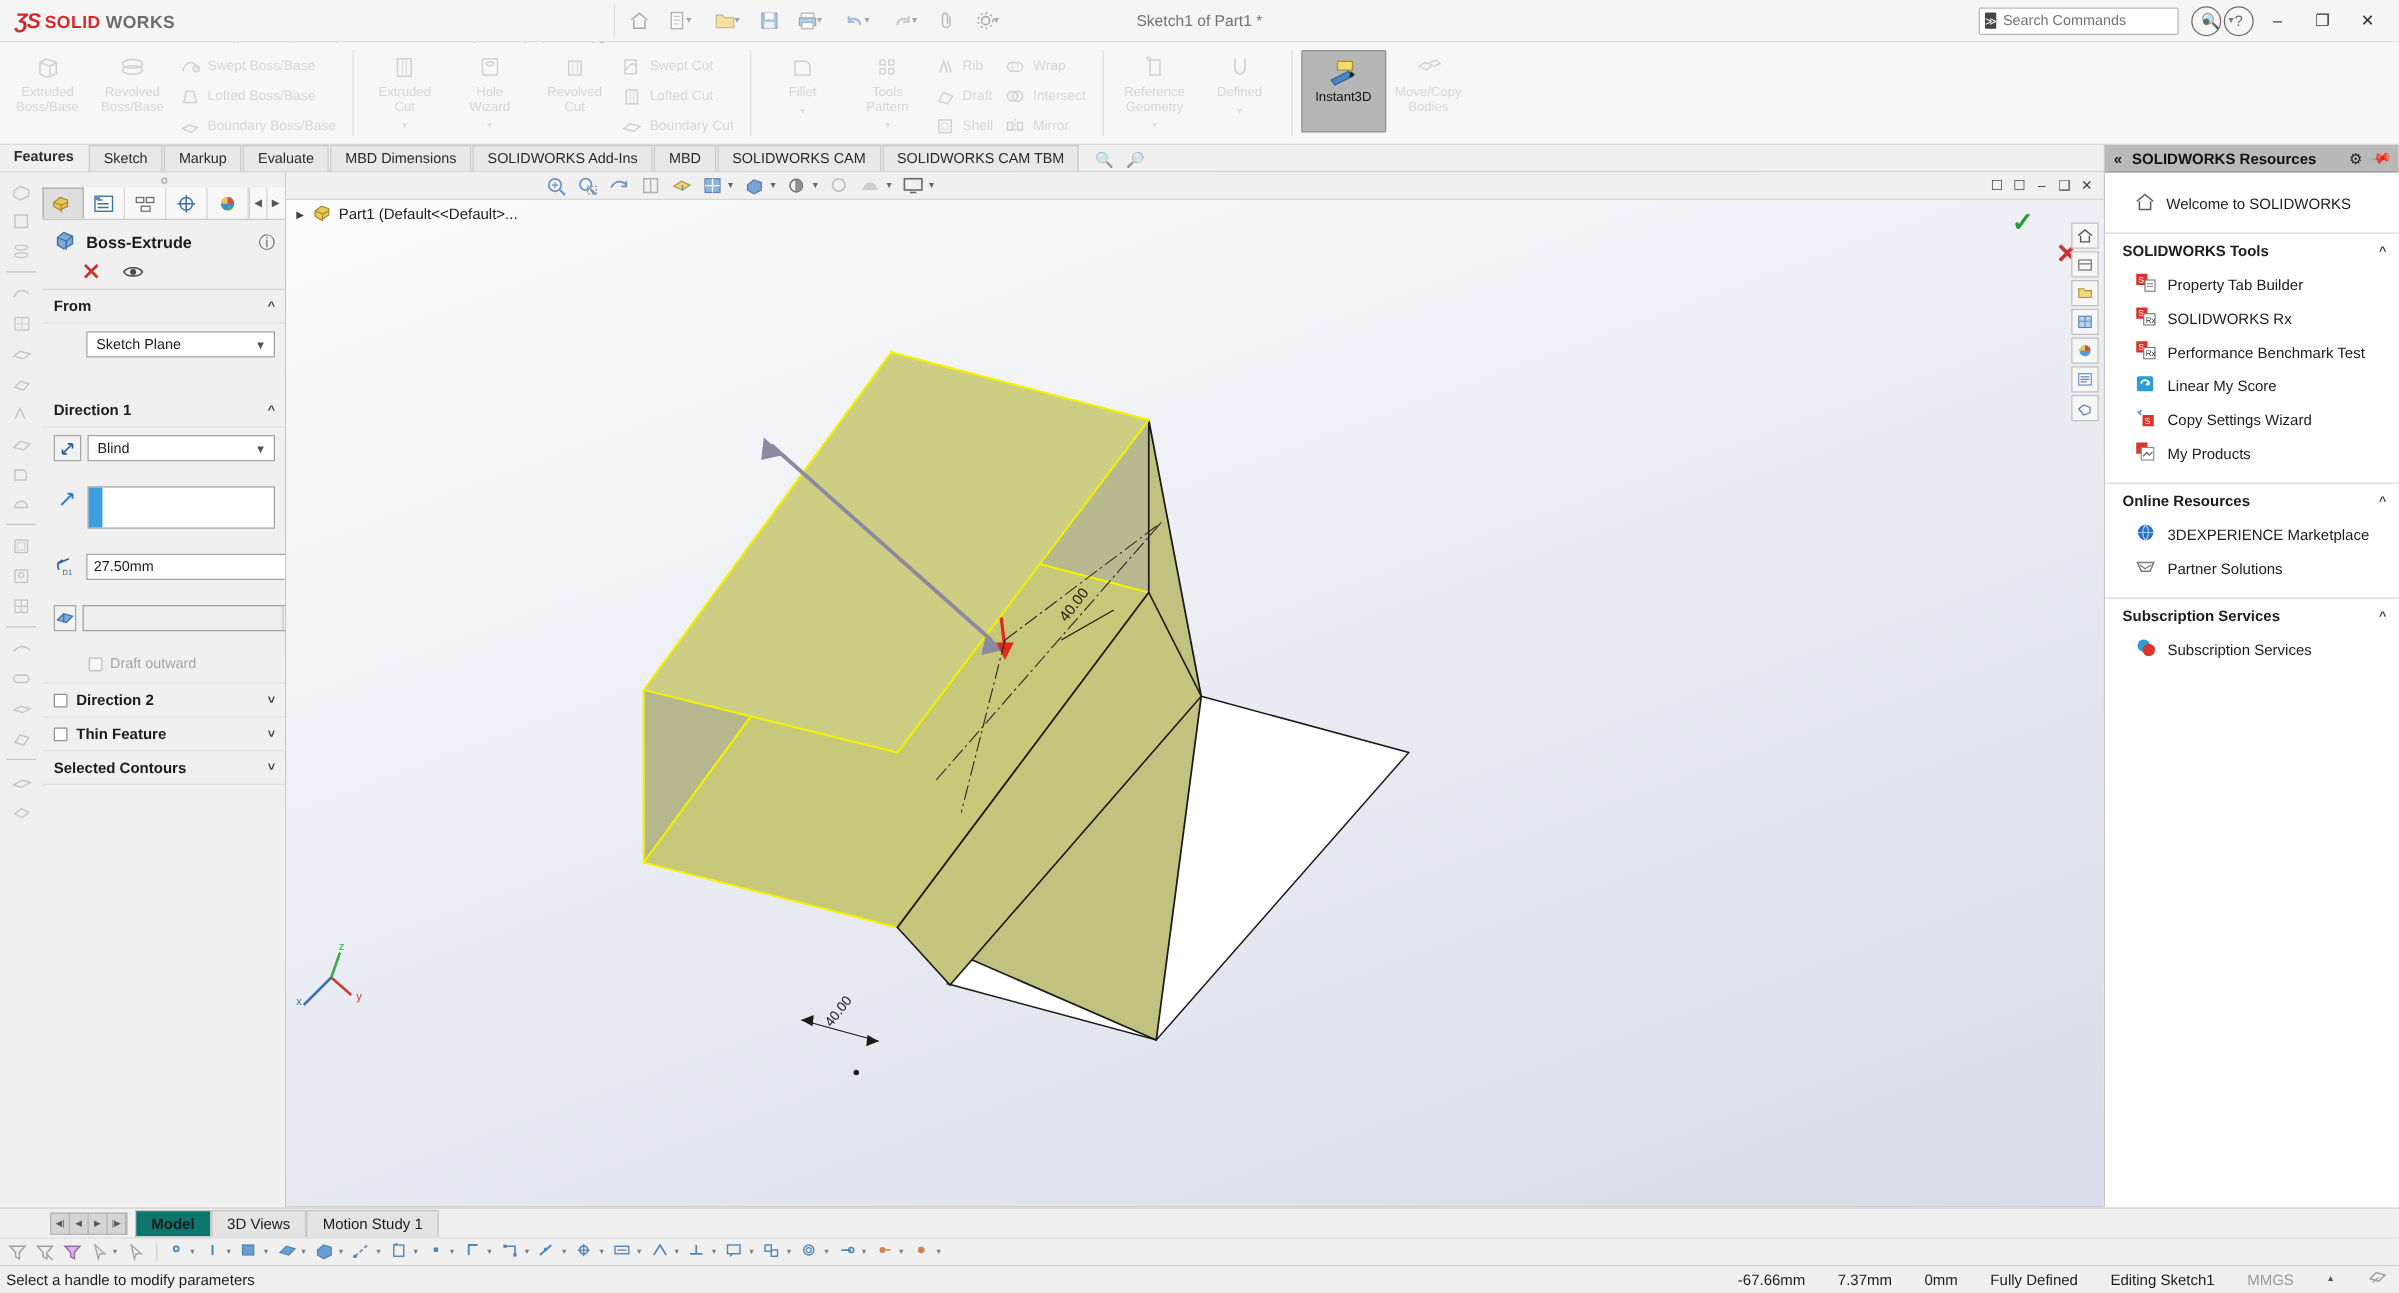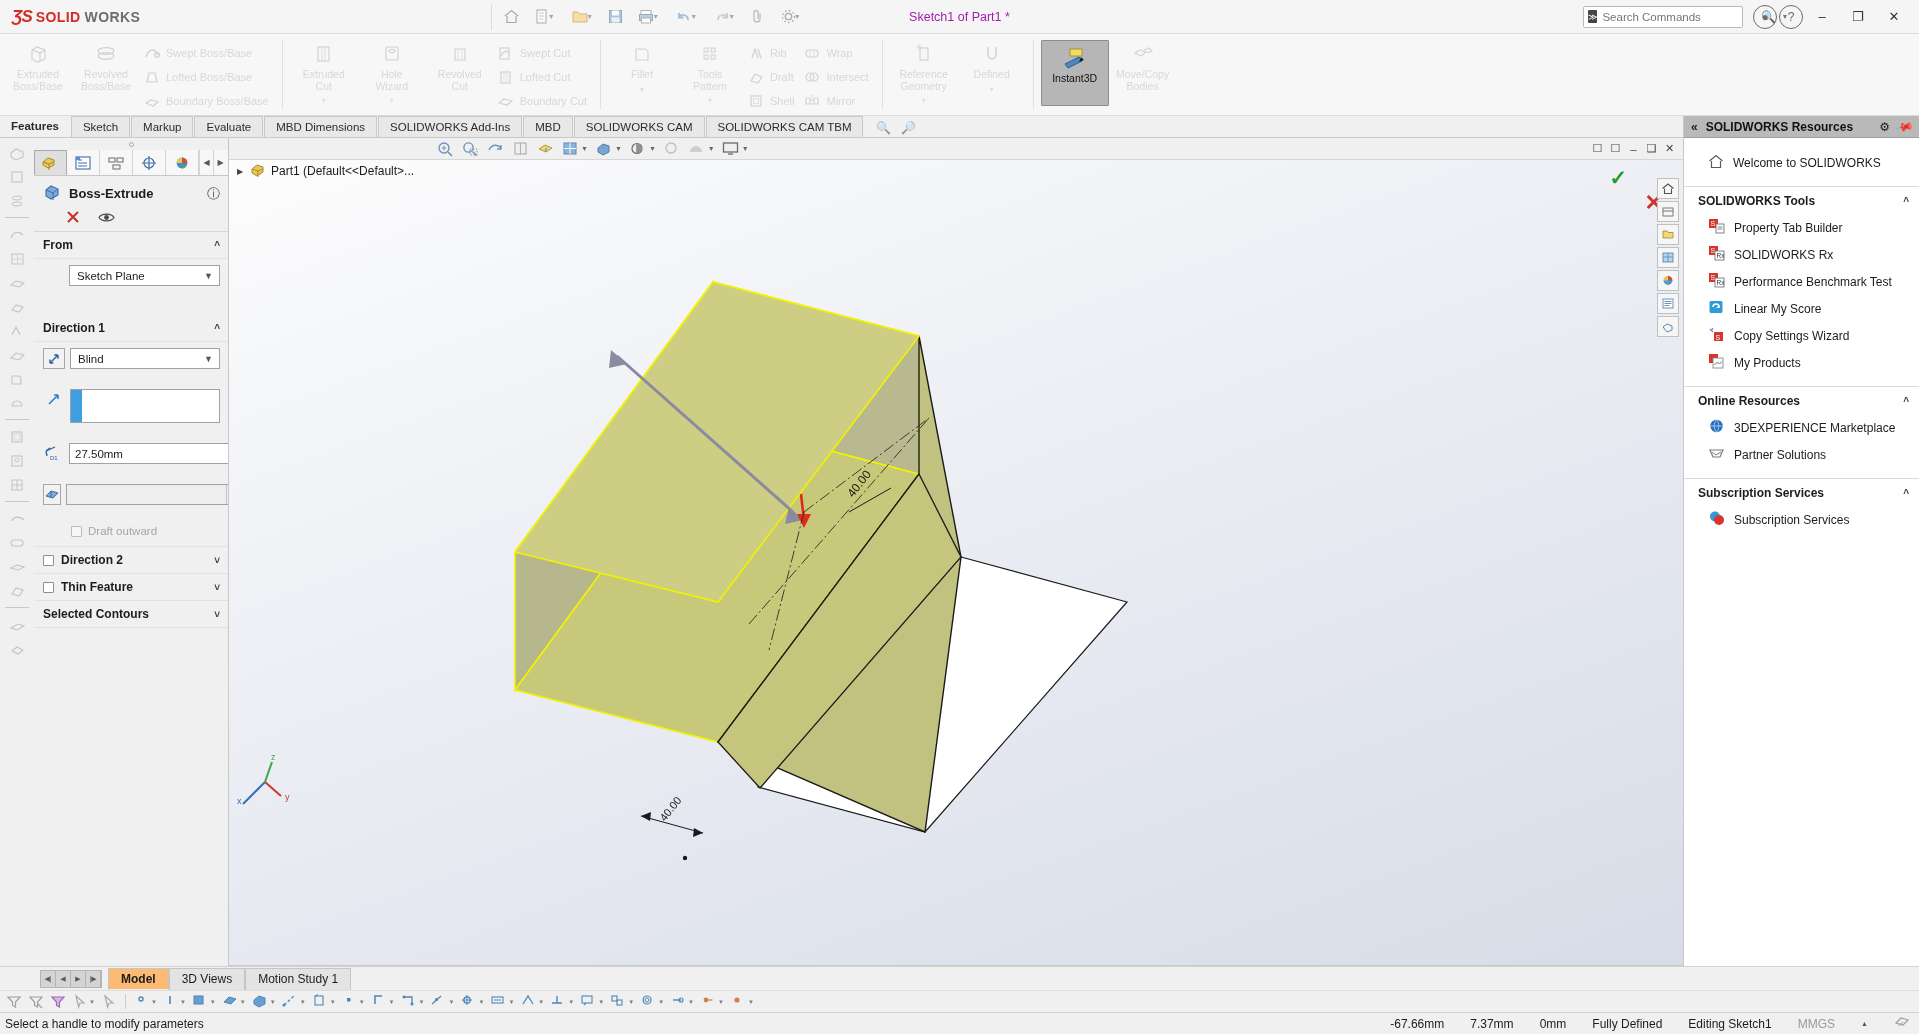--- a/index.html
+++ b/index.html
@@ -23,21 +23,21 @@
   .sw-logo .works{color:#6d6d6d;font-weight:bold;font-size:14px;letter-spacing:.4px;}
   .menubar{display:flex;align-items:center;gap:0;margin-left:14px;margin-top:44px;}
   .menubar .mi{padding:4px 10px;font-size:12.5px;color:#1c1c1c;cursor:default;}
   .pin-ico{margin-left:6px;color:#555;font-size:14px;transform:rotate(35deg);}
   .tb-divider{width:1px;height:26px;background:#dcdcdc;margin:0 6px;}
   .qa{display:flex;align-items:center;gap:2px;}
   .qa .qbtn{width:26px;height:26px;display:flex;align-items:center;justify-content:center;opacity:.62;}
   .qa .qbtn.wide{width:36px;}
   .qa .carets{font-size:7px;color:#777;margin-left:-3px;}
   .title-center{
-    position:absolute;left:0;right:0;text-align:center;font-size:12.5px;color:#a21caf;
+    position:absolute;left:0;right:0;text-align:center;font-size:12.5px;color:#737373;
     pointer-events:none;
   }
   .title-right{margin-left:auto;display:flex;align-items:center;gap:2px;padding-right:8px;}
   .searchbox{
     width:160px;height:22px;border:1px solid #b9b9b9;background:#fff;border-radius:2px;
     display:flex;align-items:center;padding:0 4px;gap:5px;margin-right:8px;
   }
   .searchbox .sq{width:13px;height:13px;background:#444;color:#fff;font-size:9px;
     display:flex;align-items:center;justify-content:center;border-radius:1px;}
   .searchbox input{border:0;outline:0;flex:1;font-size:11.5px;color:#555;background:transparent;
@@ -188,21 +188,21 @@
   
   .modeltabs{
     position:absolute;left:0;bottom:44px;width:1919px;height:24px;background:#f0f0f0;
     display:flex;align-items:center;padding-left:40px;gap:0;border-top:1px solid #d2d2d2;
   }
   .navbtns{display:flex;border:1px solid #b4b4b4;background:#d4d4d4;margin-right:6px;}
   .navbtns div{width:15px;height:16px;display:flex;align-items:center;justify-content:center;
     font-size:7px;color:#5a5a5a;border-right:1px solid #b4b4b4;}
   .mtab{height:22px;padding:0 12px;display:flex;align-items:center;font-size:12px;color:#1c1c1c;
     border:1px solid #c5c5c5;border-bottom:none;background:#e3e3e3;}
-  .mtab.sel{background:#fdba74;font-weight:bold;border-bottom:1px solid #f0f0f0;}
+  .mtab.sel{background:#0f766e;font-weight:bold;border-bottom:1px solid #f0f0f0;}
   .bottoolbar{
     position:absolute;left:0;bottom:22px;width:1919px;height:22px;background:#f0f0f0;
     display:flex;align-items:center;gap:2px;padding-left:4px;border-top:1px solid #dedede;
   }
   .bt{height:20px;display:flex;align-items:center;gap:1px;padding:0 2px;opacity:.82;}
   .bt .cvx{font-size:6px;color:#666;}
   .btsep{width:1px;height:15px;background:#cfcfcf;margin:0 4px;}
   .statusbar{
     position:absolute;left:0;bottom:0;width:1919px;height:22px;background:#f0f0f0;
     border-top:1px solid #d2d2d2;display:flex;align-items:center;font-size:12px;color:#1c1c1c;

